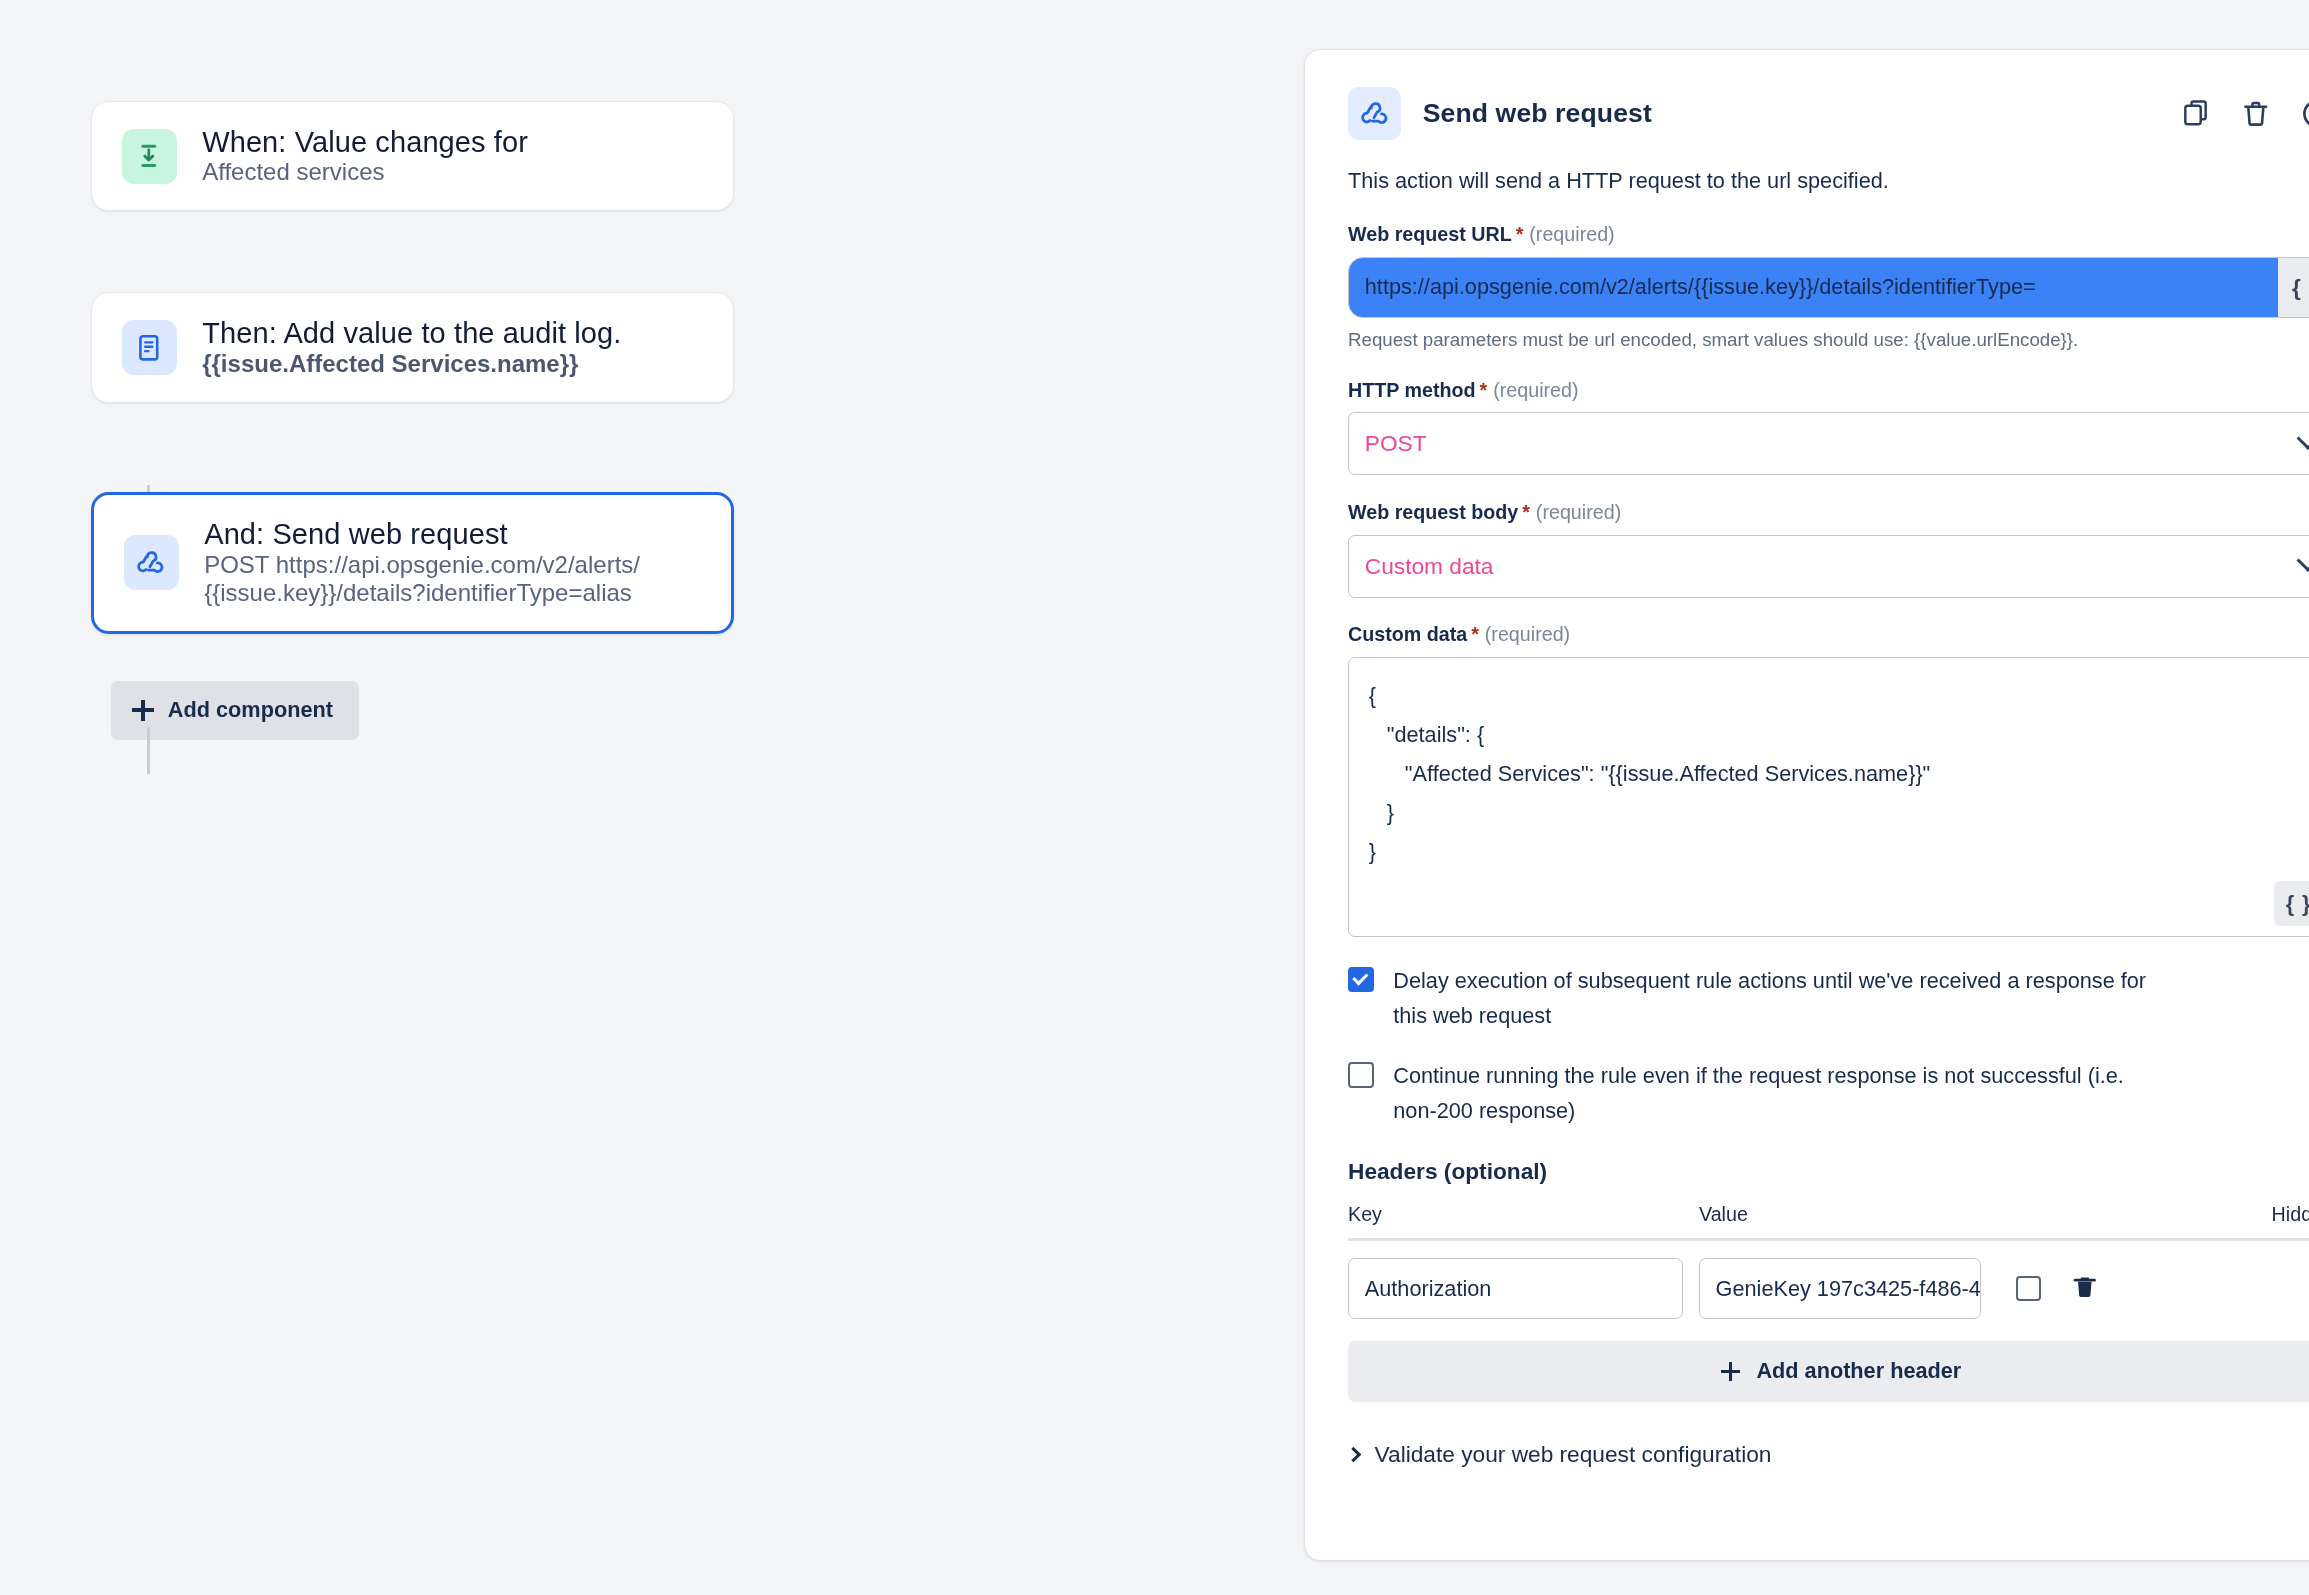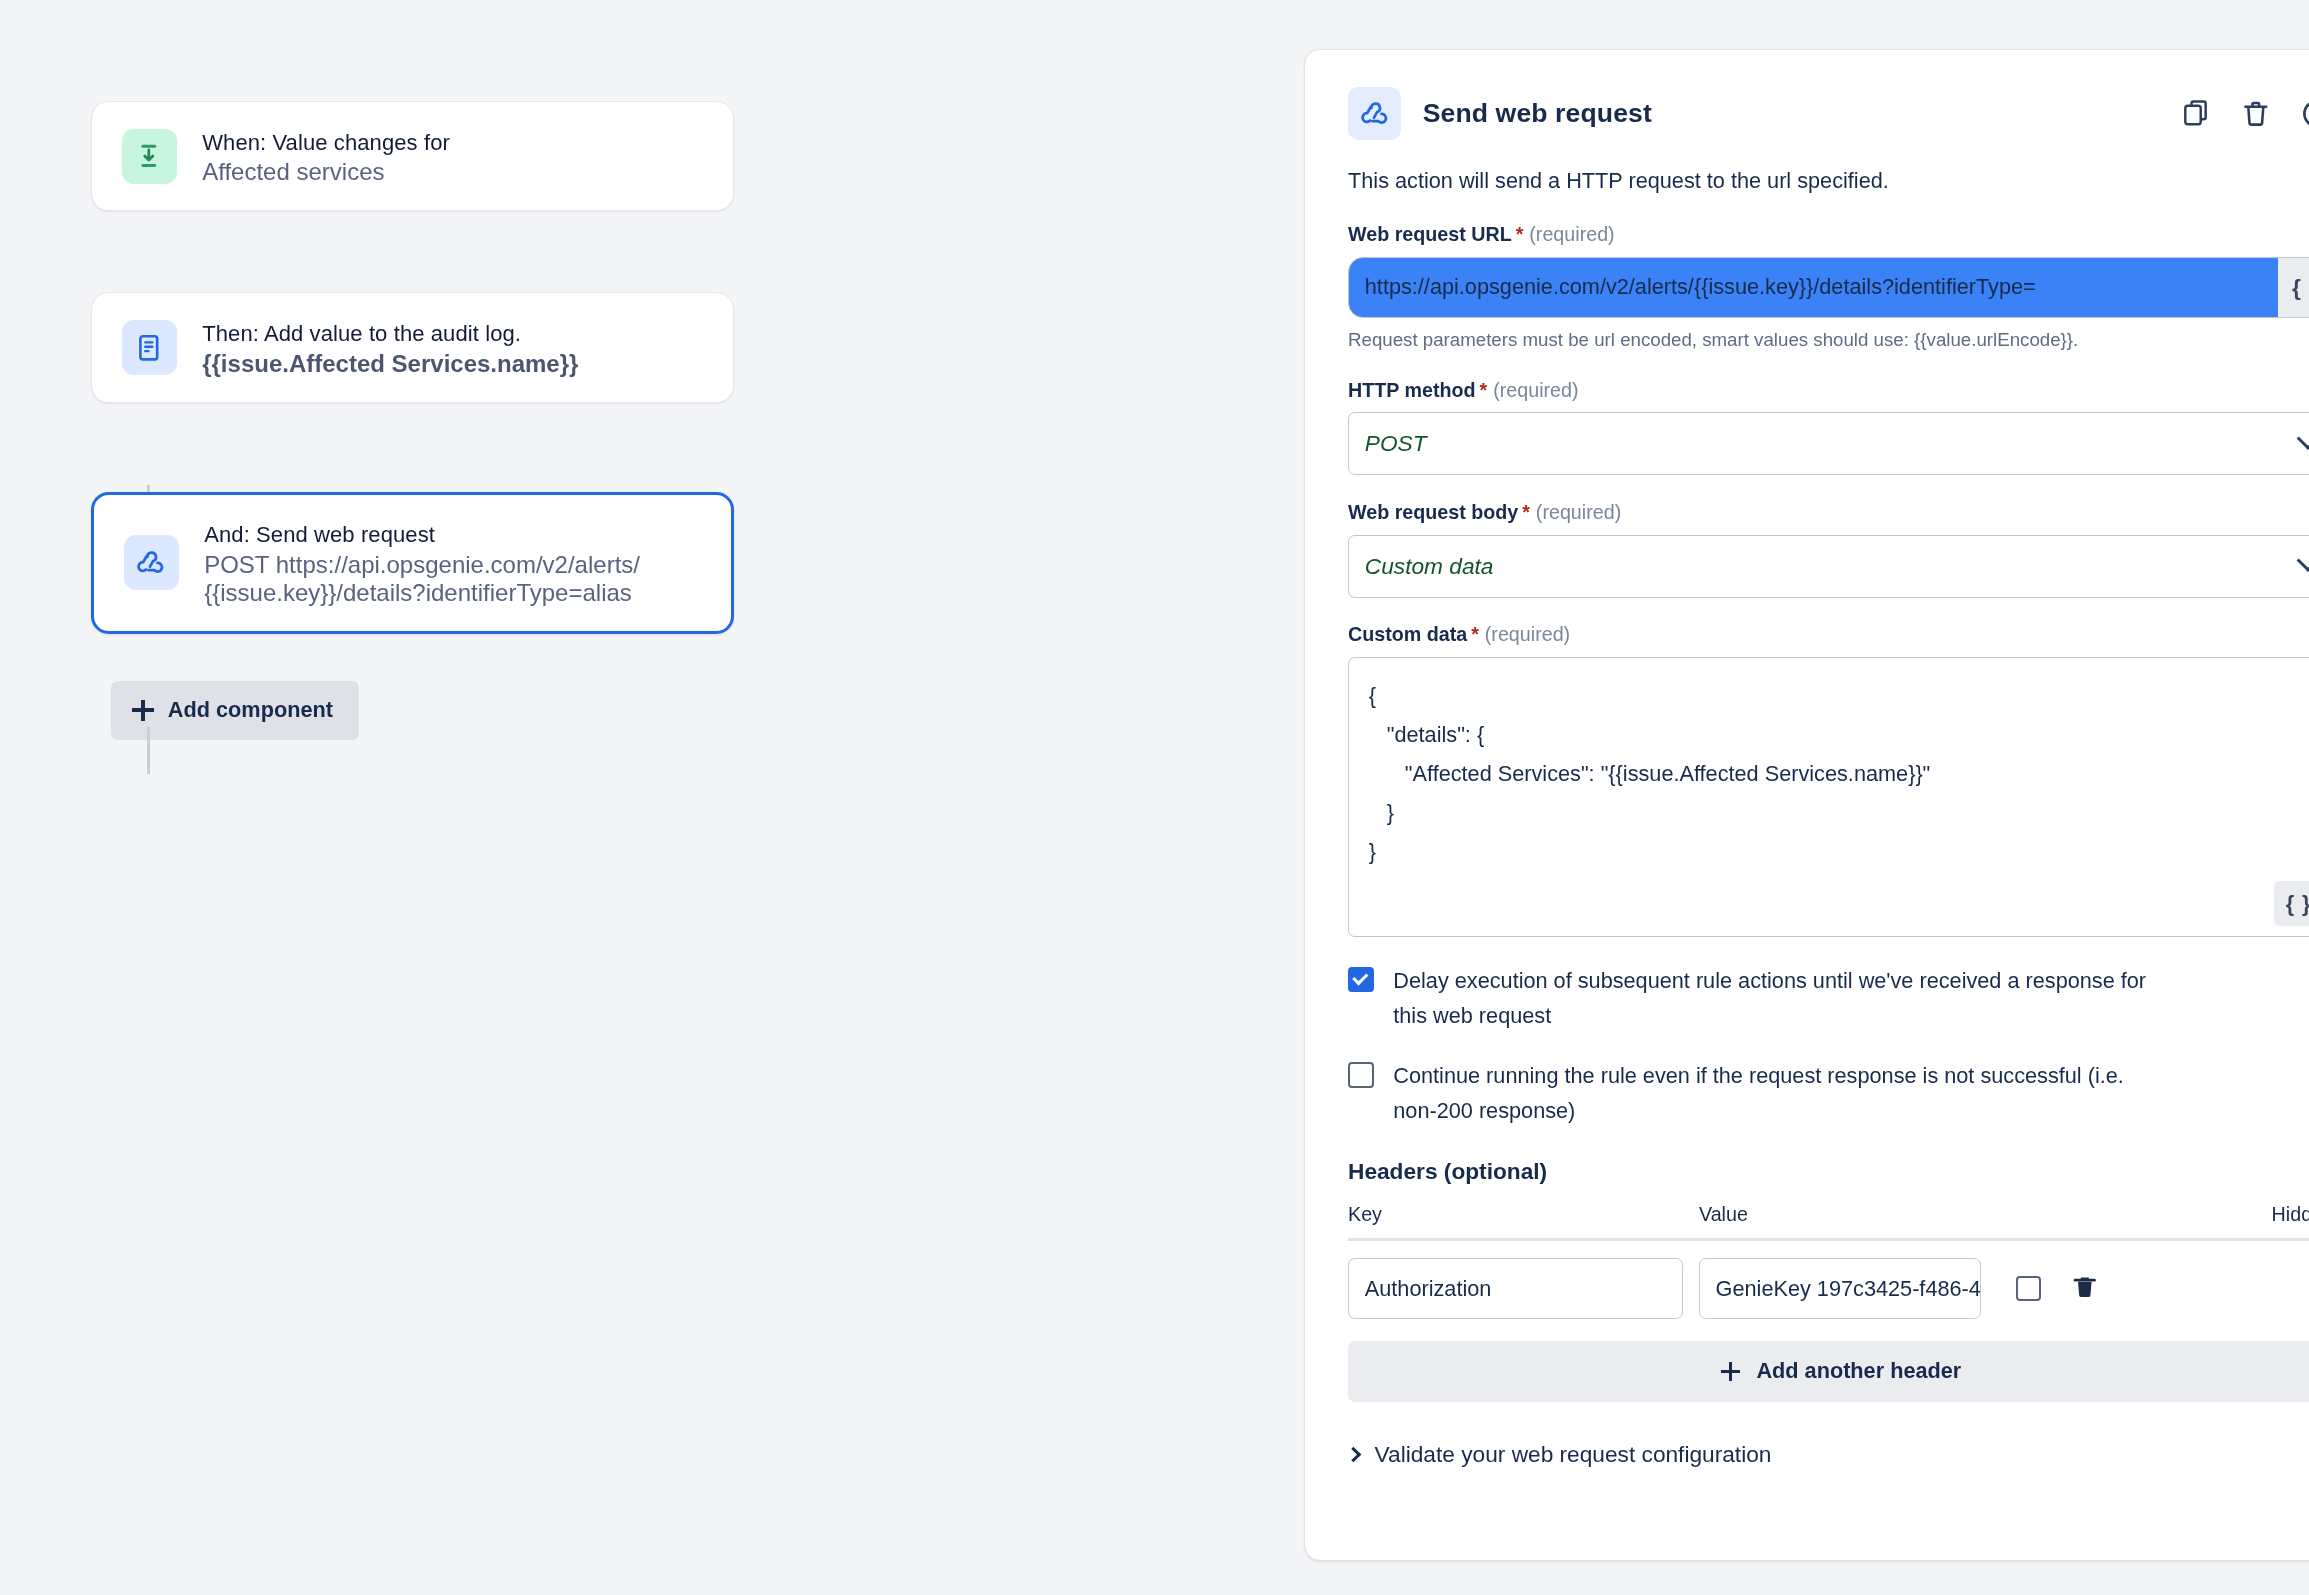--- a/index.html
+++ b/index.html
@@ -43,21 +43,21 @@
   .card-icon {
     flex: 0 0 auto;
     width: 55px; height: 55px;
     border-radius: 11.8px;
     display: flex; align-items: center; justify-content: center;
   }
   .icon-green { background: #c7f5dd; }
   .icon-blue  { background: #dce8ff; }
   .card-body { min-width: 0; }
   .card-title {
-    font-size: 22px; line-height: 29.6px;
+    font-size: 29px; line-height: 29.6px;
     color: #131b38; font-weight: 400;
     letter-spacing: 0.1px;
   }
   .card-sub {
     font-size: 24px; line-height: 24.6px;
     color: #596380; margin-top: 3px;
     font-weight: 400;
   }
   .card-sub.bold { font-weight: 700; color: #4c566f; }
 
@@ -160,21 +160,21 @@
   }
 
   .select-row {
     position: relative;
     border: 1.5px solid #c1c7d0; border-radius: 6.9px;
     height: 63px; background: #fff;
     display: flex; align-items: center;
     padding: 0 17.7px 0 15.8px;
     cursor: pointer;
   }
-  .select-row .sel-val { font-size: 22.7px; color: #14532d; font-style: italic; }
+  .select-row .sel-val { font-size: 22.7px; color: #ec4899; }
   .chev {
     margin-left: auto; width: 15.8px; height: 15.8px;
     border-right: 3px solid #2c3e5d; border-bottom: 3px solid #2c3e5d;
     transform: rotate(45deg) translate(-3.9px,-3.9px);
   }
 
   .field-block { margin-bottom: 25.6px; }
 
   .textarea-box {
     position: relative;

